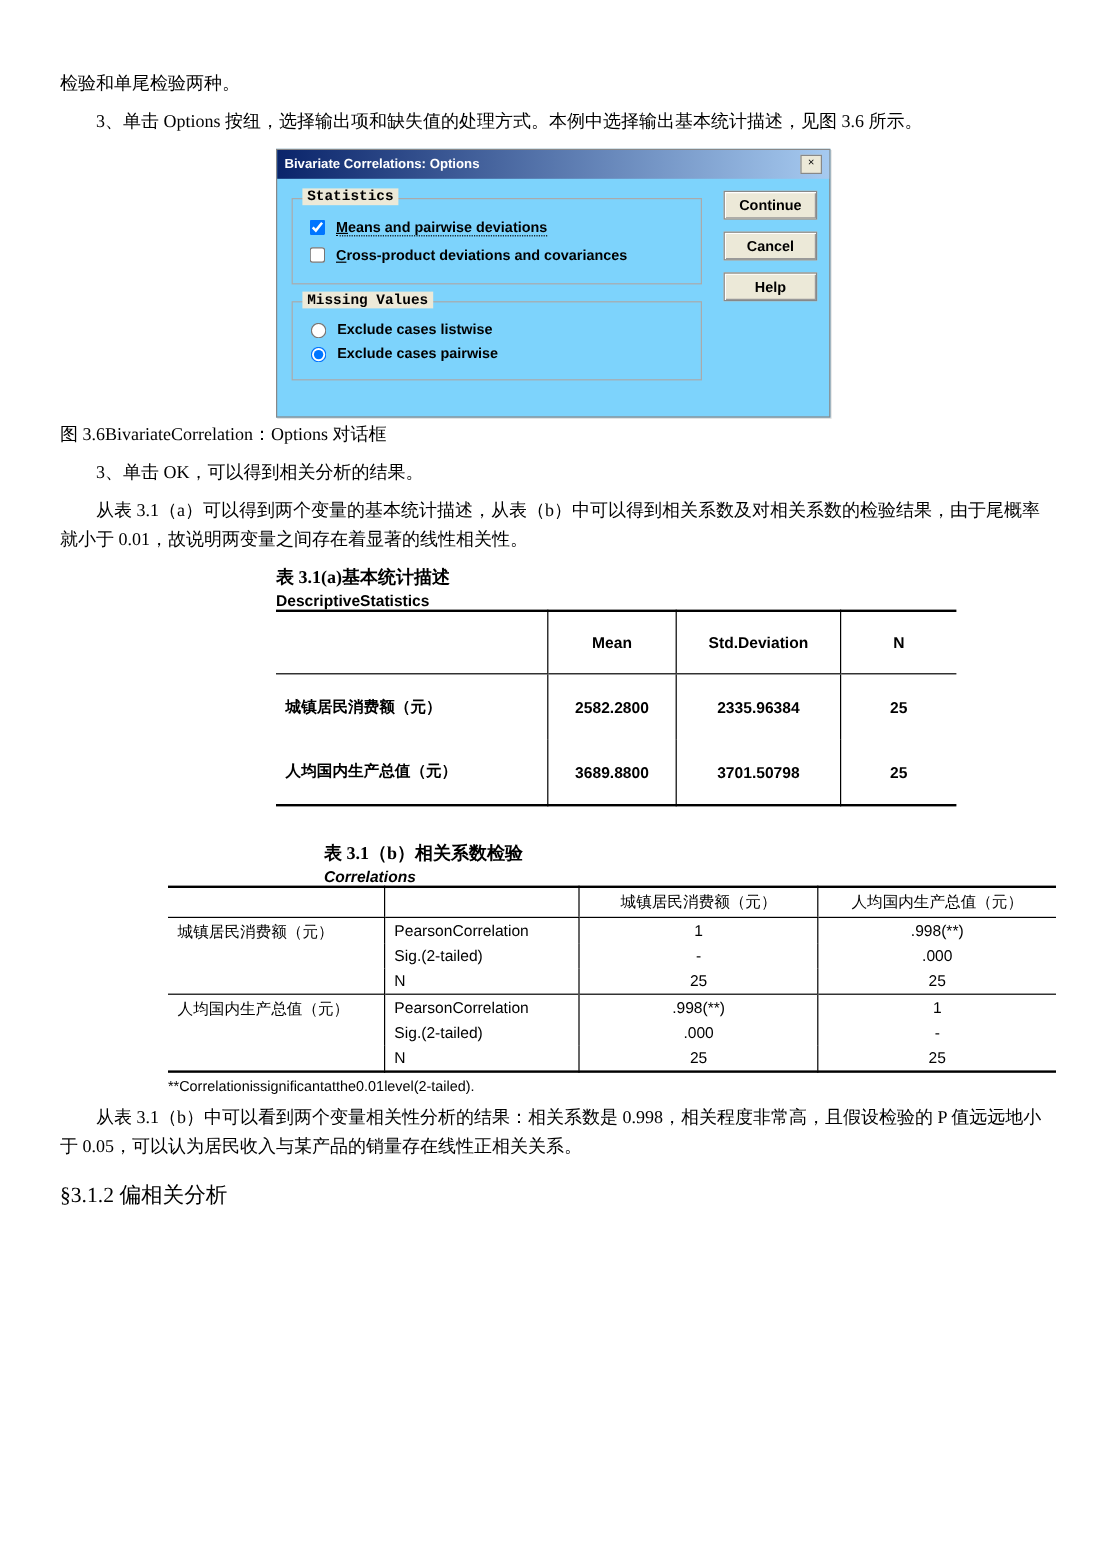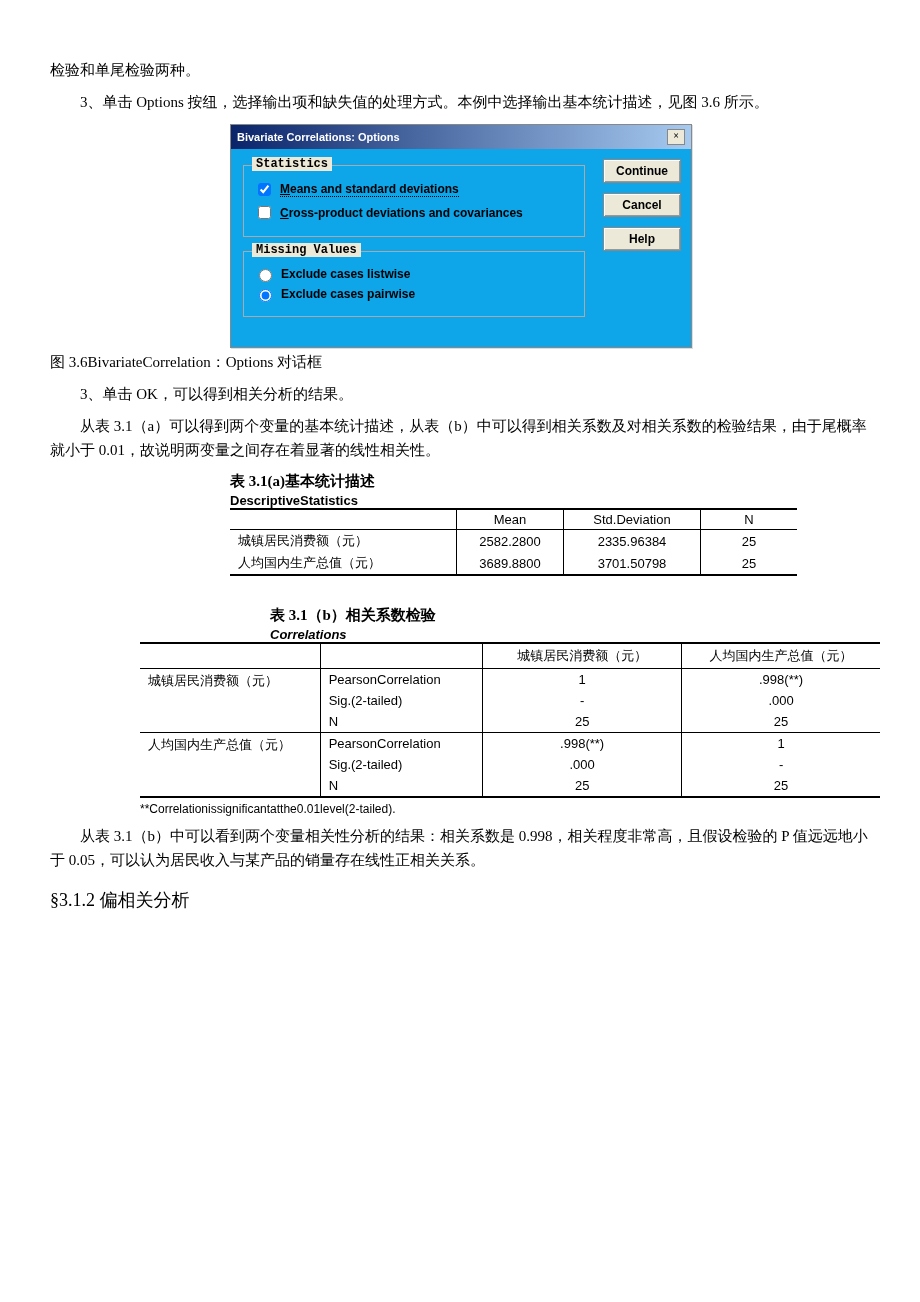--- a/index.html
+++ b/index.html
@@ -16,21 +16,21 @@
     line-height: 1.6;
   }
   .indent {
     text-indent: 2em;
   }
   .dialog-wrap {
     margin: 10px 0 5px 180px;
   }
   .dialog {
     width: 460px;
-    background: #0ea5e9;
+    background: #7dd3fc;
     border: 1px solid #888;
     box-shadow: 1px 1px 0 #ddd;
     position: relative;
   }
   .title-bar {
     background: linear-gradient(to right, #0a246a, #a6caf0);
     color: #fff;
     font-family: Tahoma, Verdana, sans-serif;
     font-size: 11px;
     font-weight: bold;
@@ -129,22 +129,22 @@
   }
   .table-a {
     margin-left: 180px;
     border-top: 2px solid #000;
     border-bottom: 2px solid #000;
     font-family: "SimSun", Arial, sans-serif;
     font-size: 13px;
     border-collapse: collapse;
   }
   .table-a th, .table-a td {
-    padding: 2px 8px;
-    font-weight: normal;
+    padding: 18px 8px;
+    font-weight: bold;
     margin-top: 20px;
   }
   .table-a thead th {
     border-bottom: 1px solid #000;
     border-top: 1px solid #000;
   }
   .table-a thead th.first { border-left: none; }
   .table-a .vline { border-left: 1px solid #000; }
   .table-b-caption {
     font-family: "SimSun", serif;
@@ -199,21 +199,21 @@
     <div class="title-bar">
       <span class="title-text">Bivariate Correlations: Options</span>
       <span class="close-x">×</span>
     </div>
     <div class="dialog-body">
 
       <div class="group">
         <div class="group-legend">Statistics</div>
         <label class="opt-line">
           <input type="checkbox" class="check" checked="" style="">
-          <span class="dotted"><span class="underline">M</span><span>eans and standard deviations</span></span>
+          <span class="dotted"><span class="underline">M</span><span>eans and pairwise deviations</span></span>
         </label>
         <label class="opt-line">
           <input type="checkbox" class="check" style="">
           <span><span class="underline">C</span><span>ross-product deviations and covariances</span></span>
         </label>
       </div>
 
       <div class="group">
         <div class="group-legend">Missing Values</div>
         <label class="opt-line">

